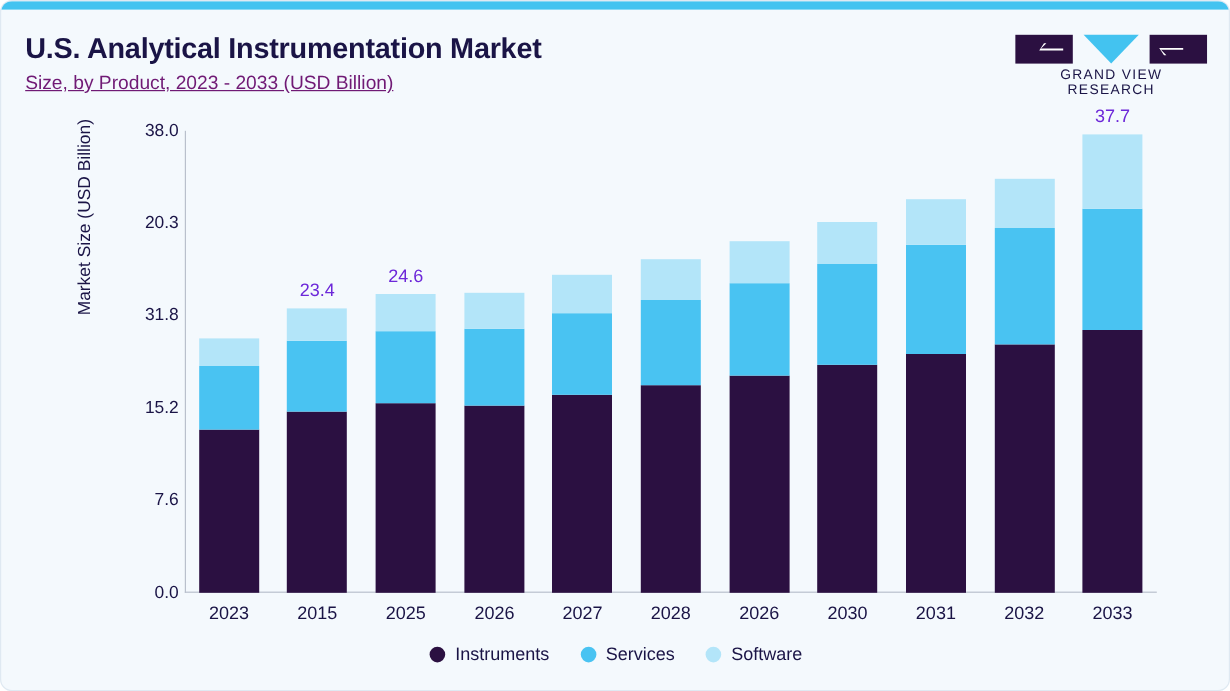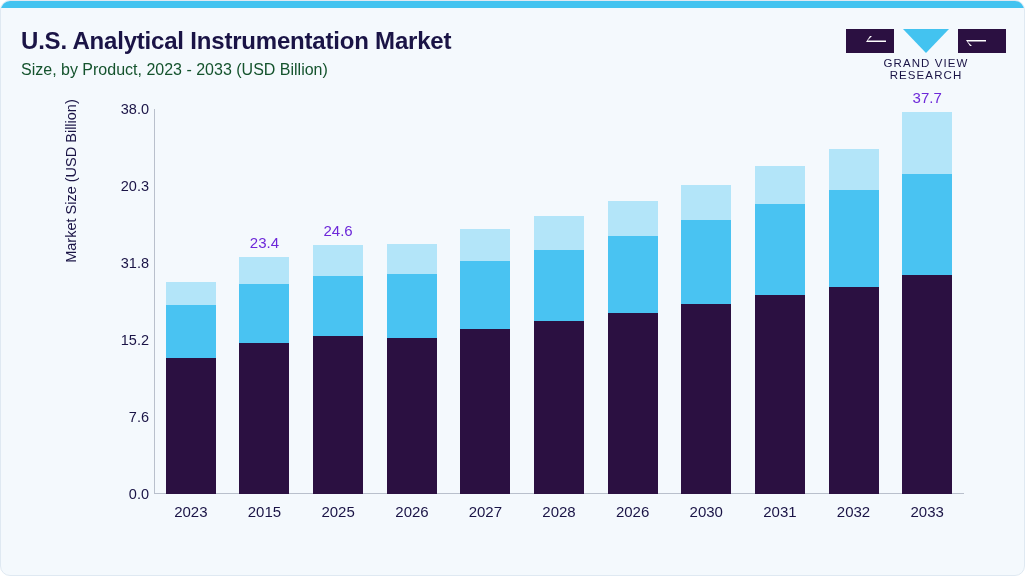--- a/index.html
+++ b/index.html
@@ -37,21 +37,22 @@
     font-size: 24px;
     font-weight: bold;
     color: #1a1446;
     letter-spacing: -0.2px;
   }
   #subtitle {
     position: absolute;
     left: 20px;
     top: 60px;
     font-size: 16px;
-    color: #14532d;
+    color: #701a75;
+    text-decoration: underline;
   }
   #logo {
     position: absolute;
     right: 18px;
     top: 26px;
     width: 160px;
     height: 48px;
   }
   #logo-mark {
     position: absolute;
@@ -283,14 +284,28 @@
         <div class="xtick" style="left: 281.364px;">2027</div>
         <div class="xtick" style="left: 355px;">2028</div>
         <div class="xtick" style="left: 428.636px;">2026</div>
         <div class="xtick" style="left: 502.273px;">2030</div>
         <div class="xtick" style="left: 575.909px;">2031</div>
         <div class="xtick" style="left: 649.545px;">2032</div>
         <div class="xtick" style="left: 723.182px;">2033</div>
       </div>
   </div>
 
+  <div id="legend">
+      <div class="legend-item">
+        <span class="legend-dot" style="background: rgb(43, 16, 65);"></span>
+        <span>Instruments</span>
+      </div>
+      <div class="legend-item">
+        <span class="legend-dot" style="background: rgb(73, 195, 242);"></span>
+        <span>Services</span>
+      </div>
+      <div class="legend-item">
+        <span class="legend-dot" style="background: rgb(179, 229, 249);"></span>
+        <span>Software</span>
+      </div>
+    </div>
 
 </div>
 
 </body></html>

